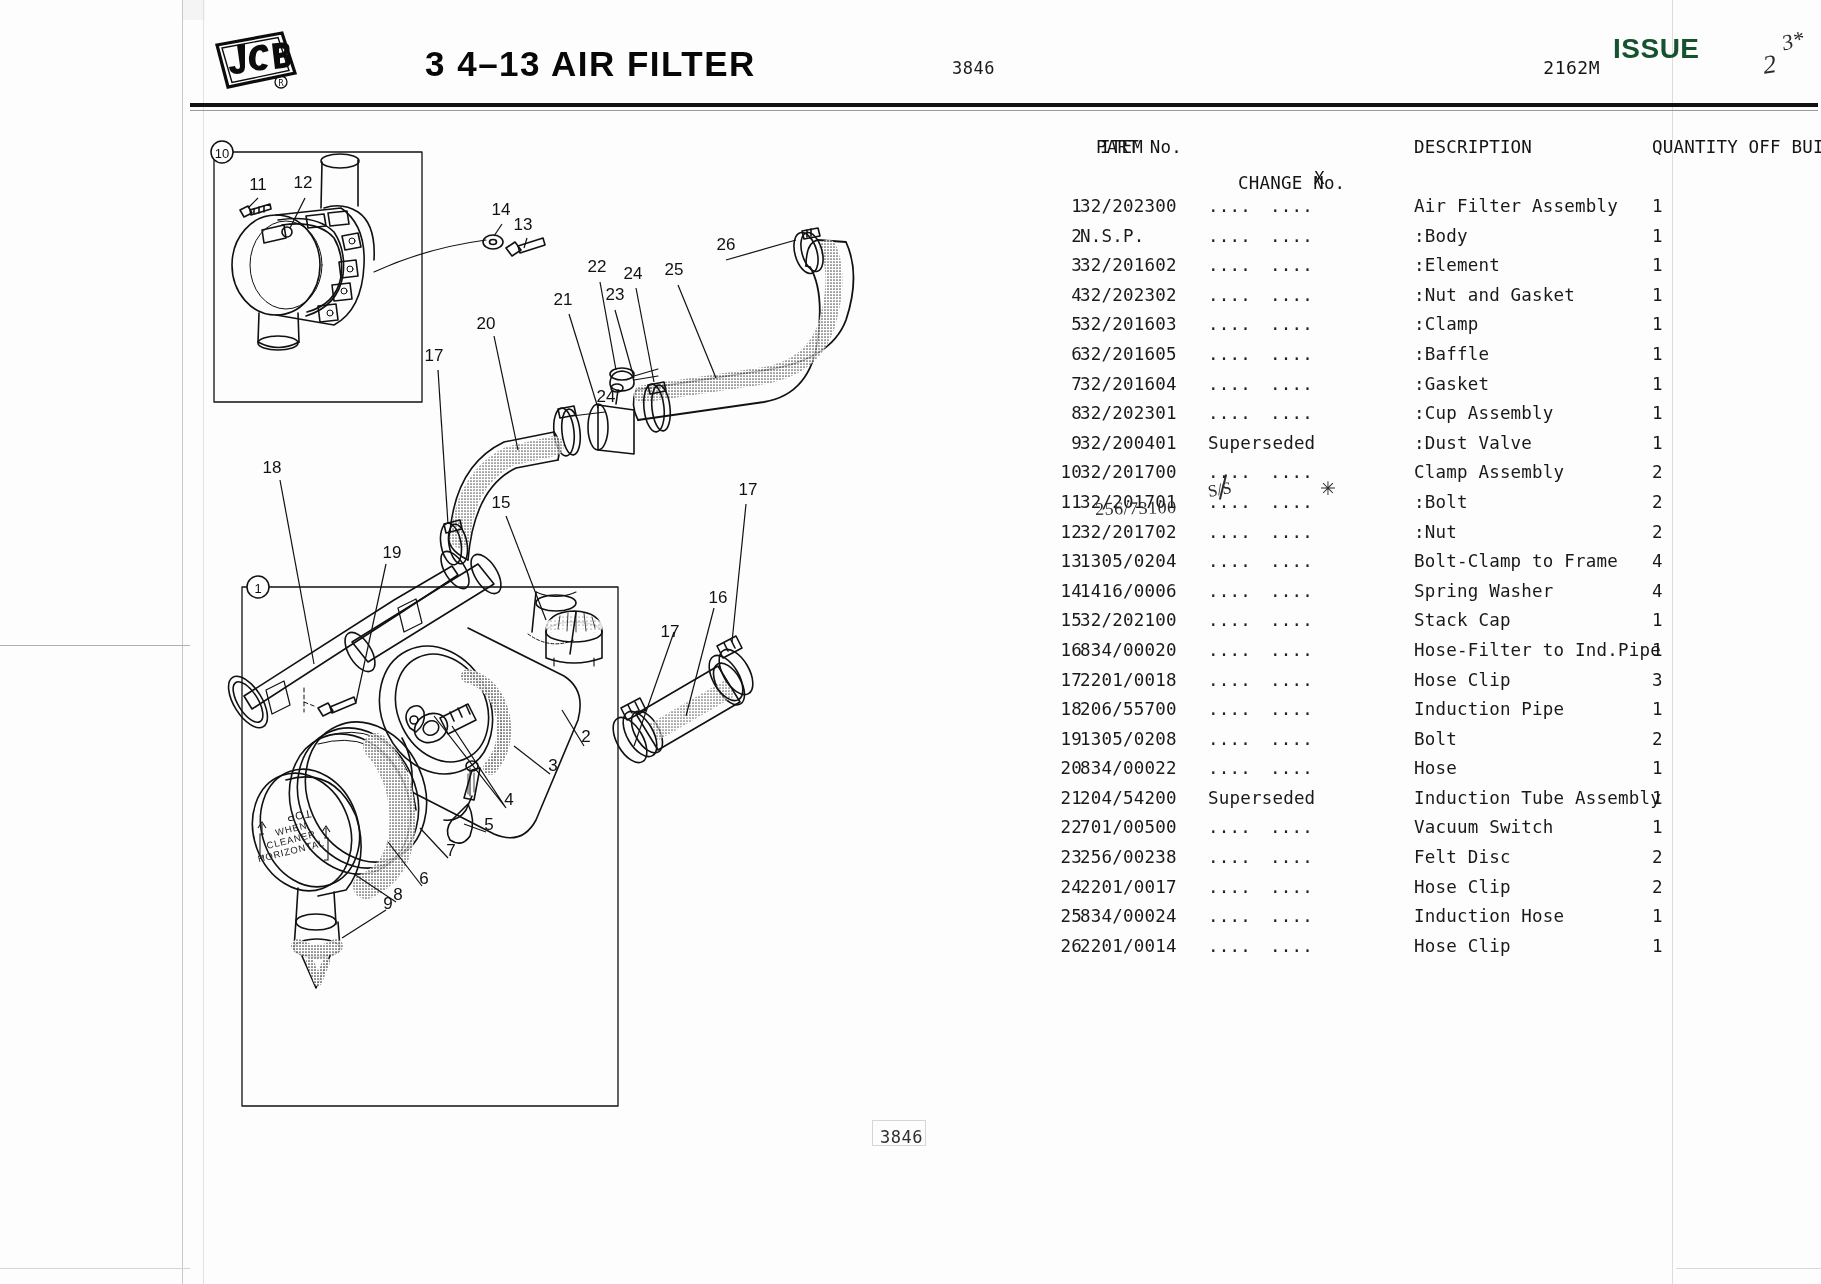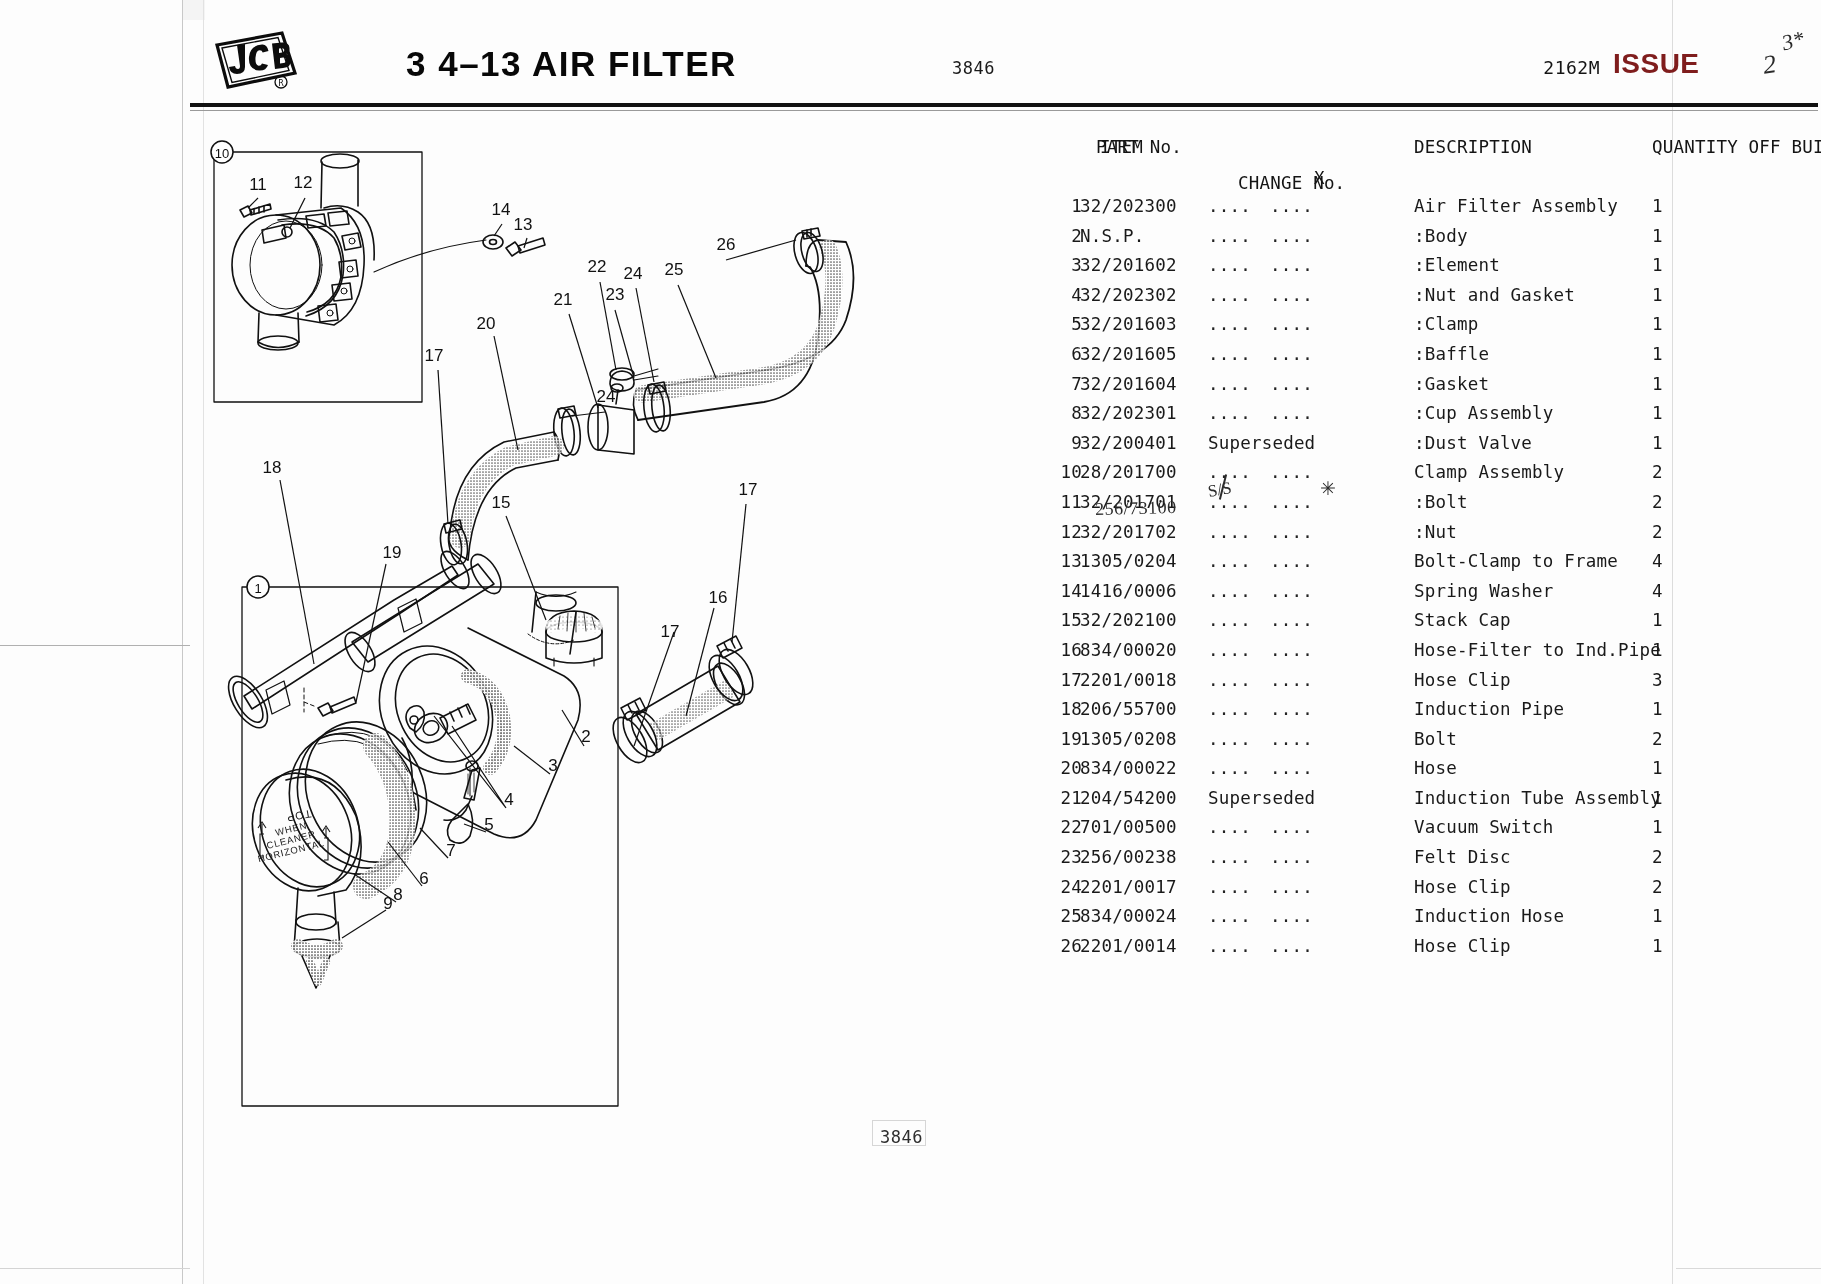--- a/index.html
+++ b/index.html
@@ -67,21 +67,21 @@
     background: #9a9a9a;
   }
   .jcb-logo {
     position: absolute;
     left: 212px; top: 31px;
     width: 86px; height: 58px;
   }
   .jcb-logo svg { display: block; }
   .page-title {
     position: absolute;
-    left: 406px; top: 44px;
+    left: 425px; top: 44px;
     font-family: "Liberation Sans", sans-serif;
     font-weight: bold;
     font-size: 35px;
     letter-spacing: 1.5px;
     color: #080808;
     white-space: nowrap;
   }
   .header-fig-ref {
     position: absolute;
     left: 952px; top: 58px;
@@ -93,25 +93,25 @@
     position: absolute;
     left: 1600px; top: 57px;
     font-size: 18px;
     color: #141414;
     letter-spacing: 0.5px;
     transform: translateX(-100%);
     text-align: center;
   }
   .issue-word {
     position: absolute;
-    left: 1613px; top: 48px;
+    left: 1613px; top: 33px;
     font-family: "Liberation Sans", sans-serif;
     font-weight: bold;
     font-size: 28px;
-    color: #7f1d1d;
+    color: #14532d;
     letter-spacing: 0.5px;
   }
   .hand-issue-num {
     position: absolute;
     left: 1763px; top: 50px;
     font-family: "Liberation Serif", serif;
     font-style: italic;
     font-size: 26px;
     color: #2a2a2a;
     transform: rotate(-8deg);
@@ -346,21 +346,21 @@
       </div>
       <div class="row">
         <span class="c-item">9</span>
         <span class="c-part">32/200401</span>
         <span class="c-change">Superseded</span>
         <span class="c-desc">:Dust Valve</span>
         <span class="c-qty">1</span>
       </div>
       <div class="row">
         <span class="c-item">10</span>
-        <span class="c-part">28/201700</span>
+        <span class="c-part">32/201700</span>
         <span class="c-dots1">....</span>
         <span class="c-dots2">....</span>
         <span class="c-desc">Clamp Assembly</span>
         <span class="c-qty">2</span>
       </div>
       <div class="row">
         <span class="c-item">11</span>
         <span class="c-part">32/201701</span>
         <span class="c-dots1">....</span>
         <span class="c-dots2">....</span>

